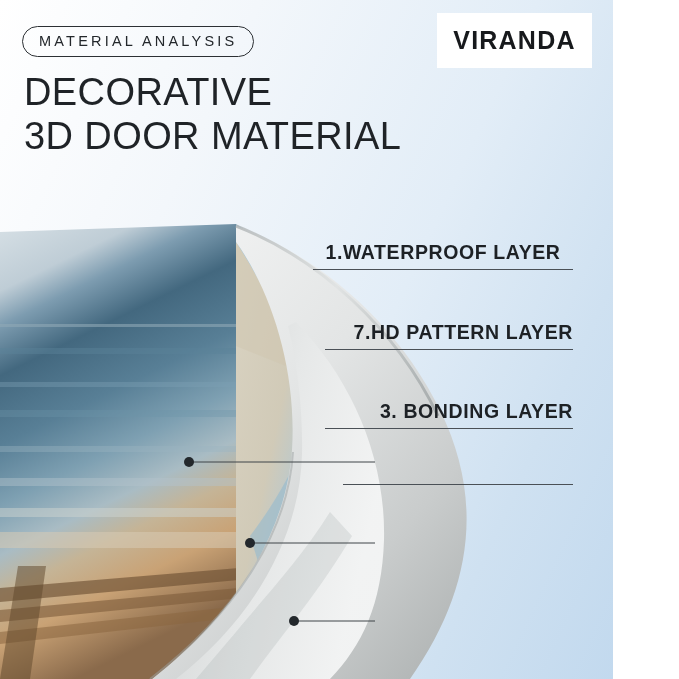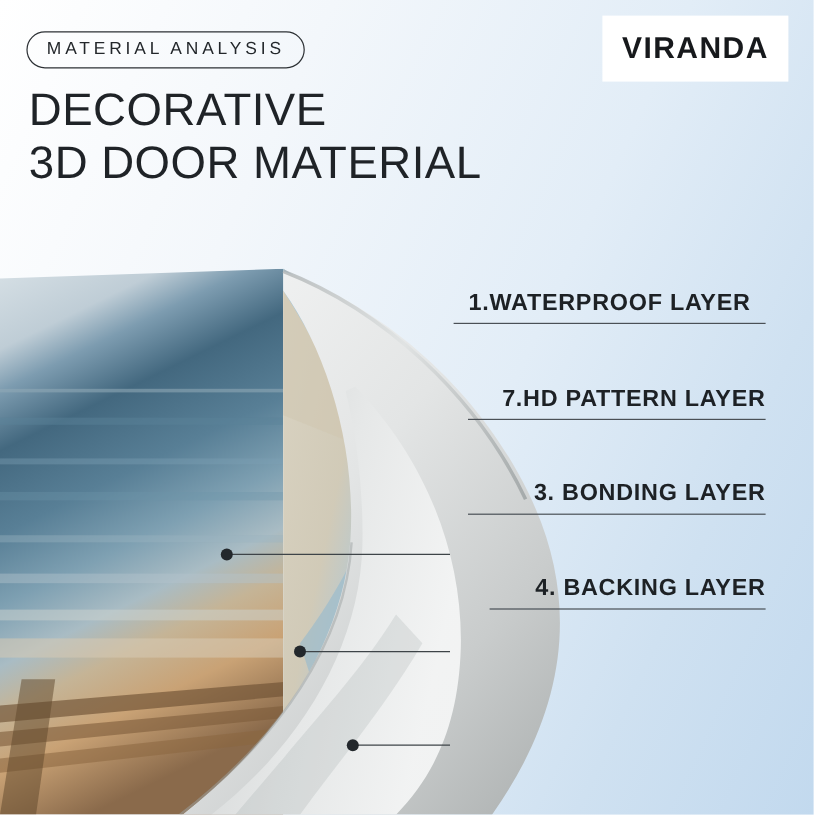--- a/index.html
+++ b/index.html
@@ -7,21 +7,21 @@
     padding: 0;
   }
   body {
     width: 679px;
     height: 679px;
     font-family: "Liberation Sans", sans-serif;
     overflow: hidden;
   }
   .poster {
     position: relative;
-    width: 678px;
+    width: 613px;
     height: 679px;
     background: linear-gradient(115deg, #ffffff 0%, #f3f7fb 28%, #e2edf7 58%, #cfe1f1 80%, #c2d9ee 100%);
     overflow: hidden;
   }
 
   
   .eyebrow {
     position: absolute;
     left: 22px;
     top: 26px;
@@ -230,17 +230,16 @@
   </div>
   <div class="label" id="lbl-1">
     <span>7.HD PATTERN LAYER</span>
     <span class="rule"></span>
   </div>
   <div class="label" id="lbl-2">
     <span>3. BONDING LAYER</span>
     <span class="rule"></span>
   </div>
   <div class="label" id="lbl-3">
-    <span>4. BACKING LAYER</span>
     <span class="rule"></span>
   </div>
 
 </div>
 
 </body></html>

